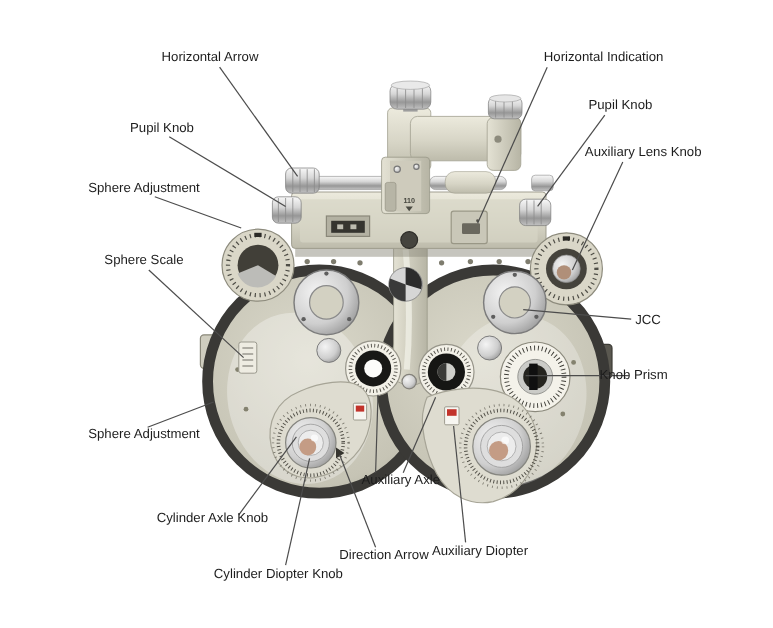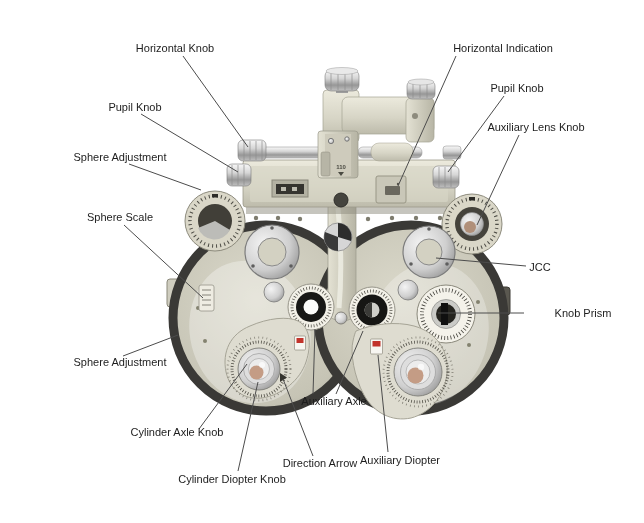--- a/index.html
+++ b/index.html
@@ -247,29 +247,29 @@
         <line x1="313" y1="394" x2="315" y2="329" stroke="#4c4c4c" stroke-width="1"></line>
         <line x1="336" y1="394" x2="363" y2="331" stroke="#4c4c4c" stroke-width="1"></line>
         <line x1="313" y1="456" x2="283" y2="379" stroke="#4c4c4c" stroke-width="1"></line>
         <line x1="388" y1="452" x2="378" y2="355" stroke="#4c4c4c" stroke-width="1"></line>
         <line x1="199" y1="429" x2="247" y2="364" stroke="#4c4c4c" stroke-width="1"></line>
         <line x1="238" y1="471" x2="258" y2="382" stroke="#4c4c4c" stroke-width="1"></line>
       </g>
   </svg>
 
   <div class="labels-layer">
-      <div class="part-label" style="left: 175px; top: 48px; color: rgb(29, 29, 29);">Horizontal Knob</div>
+      <div class="part-label" style="left: 175px; top: 48px; color: rgb(29, 29, 29);">Horizontal Arrow</div>
       <div class="part-label" style="left: 492px; top: 48px; color: rgb(29, 29, 29); margin-left: 11px;">Horizontal Indication</div>
       <div class="part-label" style="left: 135px; top: 107px; color: rgb(29, 29, 29);">Pupil Knob</div>
       <div class="part-label" style="left: 517px; top: 88px; color: rgb(29, 29, 29);">Pupil Knob</div>
       <div class="part-label" style="left: 536px; top: 127px; color: rgb(29, 29, 29);">Auxiliary Lens Knob</div>
       <div class="part-label" style="left: 120px; top: 157px; color: rgb(29, 29, 29);">Sphere Adjustment</div>
       <div class="part-label" style="left: 120px; top: 217px; color: rgb(29, 29, 29);">Sphere Scale</div>
       <div class="part-label" style="left: 120px; top: 362px; color: rgb(29, 29, 29);">Sphere Adjustment</div>
       <div class="part-label" style="left: 540px; top: 267px; color: rgb(29, 29, 29);">JCC</div>
-      <div class="part-label" style="left: 583px; top: 313px; color: rgb(29, 29, 29); text-align: center;">Knob Prism</div>
+      <div class="part-label" style="left: 528px; top: 313px; color: rgb(29, 29, 29); text-align: center;">Knob Prism</div>
       <div class="part-label" style="left: 334px; top: 401px; color: rgb(29, 29, 29);">Auxiliary Axle</div>
       <div class="part-label" style="left: 320px; top: 463px; color: rgb(29, 29, 29);">Direction Arrow</div>
       <div class="part-label" style="left: 400px; top: 460px; color: rgb(29, 29, 29);">Auxiliary Diopter</div>
       <div class="part-label" style="left: 153px; top: 432px; color: rgb(29, 29, 29); margin-left: 24px;">Cylinder Axle Knob</div>
       <div class="part-label" style="left: 232px; top: 479px; color: rgb(29, 29, 29);">Cylinder Diopter Knob</div>
     </div>
 </div>
 
 </body></html>

